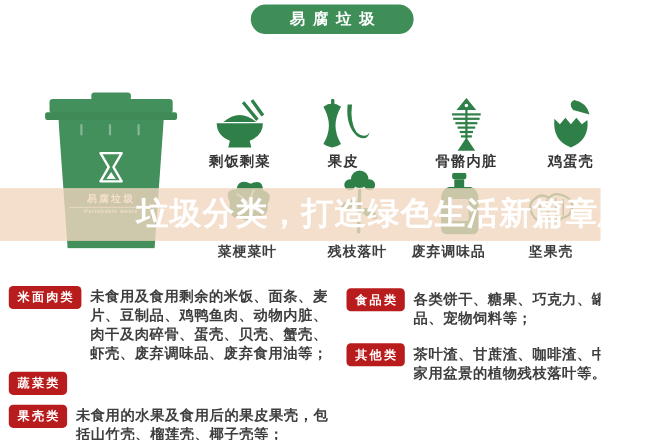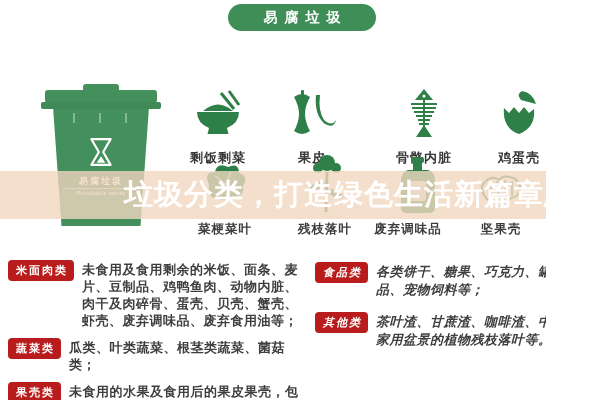--- a/index.html
+++ b/index.html
@@ -36,21 +36,21 @@
   .bin-symbol{ position:absolute; left:39px; top:28px; }
   .bin-label{ position:absolute; left:0; top:64px; width:104px; text-align:center;
     color:#fff; font-size:9px; font-weight:bold; letter-spacing:2px;
     background:rgba(0,0,0,0.10); padding:2px 0 1px 0;}
   .bin-sublabel{ position:absolute; left:0; top:79px; width:104px; text-align:center;
     color:rgba(255,255,255,0.85); font-size:5px; font-weight:bold; letter-spacing:0.5px;
     border-top:1px solid rgba(255,255,255,0.6); padding-top:1px; margin:0 14px; width:76px;}
   
   .r1-item{ position:absolute; top:86px; width:92px; text-align:center; z-index:1; }
   .r1-iconbox{ height:52px; display:flex; align-items:flex-end; justify-content:center; }
-  .r1-label{ margin-top:11px; font-size:13px; font-weight:bold; color:#363636; letter-spacing:1px; }
+  .r1-label{ margin-top:0; font-size:13px; font-weight:bold; color:#363636; letter-spacing:1px; }
   svg .g{ fill:#2f8048; }
   svg .gs{ stroke:#2f8048; fill:none; }
   .ghost{ position:absolute; z-index:1; }
   .r2-label{ position:absolute; top:221px; z-index:3; text-align:center;
     font-size:12.5px; font-weight:bold; color:#3d3d3d; letter-spacing:1px; }
   
   .overlay-band{
     position:absolute; left:0; top:171px; width:604px; height:48px;
     background:rgba(241,215,192,0.80); z-index:2;
     display:flex; align-items:center; justify-content:flex-end;
@@ -66,21 +66,21 @@
   .badge{
     flex:0 0 auto; background:#b91c1c; color:#fff; border-radius:4px;
     font-size:11px; font-weight:bold; letter-spacing:2px;
     padding:3px 6px 3px 8px; margin-right:8px; white-space:nowrap;
   }
   .cat-text{
     font-size:13px; font-weight:bold; color:#3e3e3e;
     line-height:17px; letter-spacing:0.5px; padding-top:1px;
   }
   .col-right .cat-text{ line-height:18px; }
-  .col-right .cat{ margin-bottom:13px;font-style:italic; }
+  .col-right .cat{ margin-bottom:13px; }
 </style>
 </head>
 <body>
 
 <div class="stage">
 
   <div class="title-pill">
     <span>易腐垃圾</span>
   </div>
 
@@ -194,21 +194,20 @@
   <div class="r2-label" style="left:365px; width:86px">废弃调味品</div>
   <div class="r2-label" style="left:468px; width:66px">坚果壳</div>
 
   <div class="col col-left">
     <div class="cat">
       <span class="badge">米面肉类</span>
       <span class="cat-text">未食用及食用剩余的米饭、面条、麦片、豆制品、鸡鸭鱼肉、动物内脏、肉干及肉碎骨、蛋壳、贝壳、蟹壳、虾壳、废弃调味品、废弃食用油等；</span>
     </div>
     <div class="cat">
       <span class="badge">蔬菜类</span>
-      <span class="cat-text">瓜类、叶类蔬菜、根茎类蔬菜、菌菇类；</span>
     </div>
     <div class="cat">
       <span class="badge">果壳类</span>
       <span class="cat-text">未食用的水果及食用后的果皮果壳，包括山竹壳、榴莲壳、椰子壳等；</span>
     </div>
   </div>
 
   <div class="col col-right">
     <div class="cat">
       <span class="badge">食品类</span>

